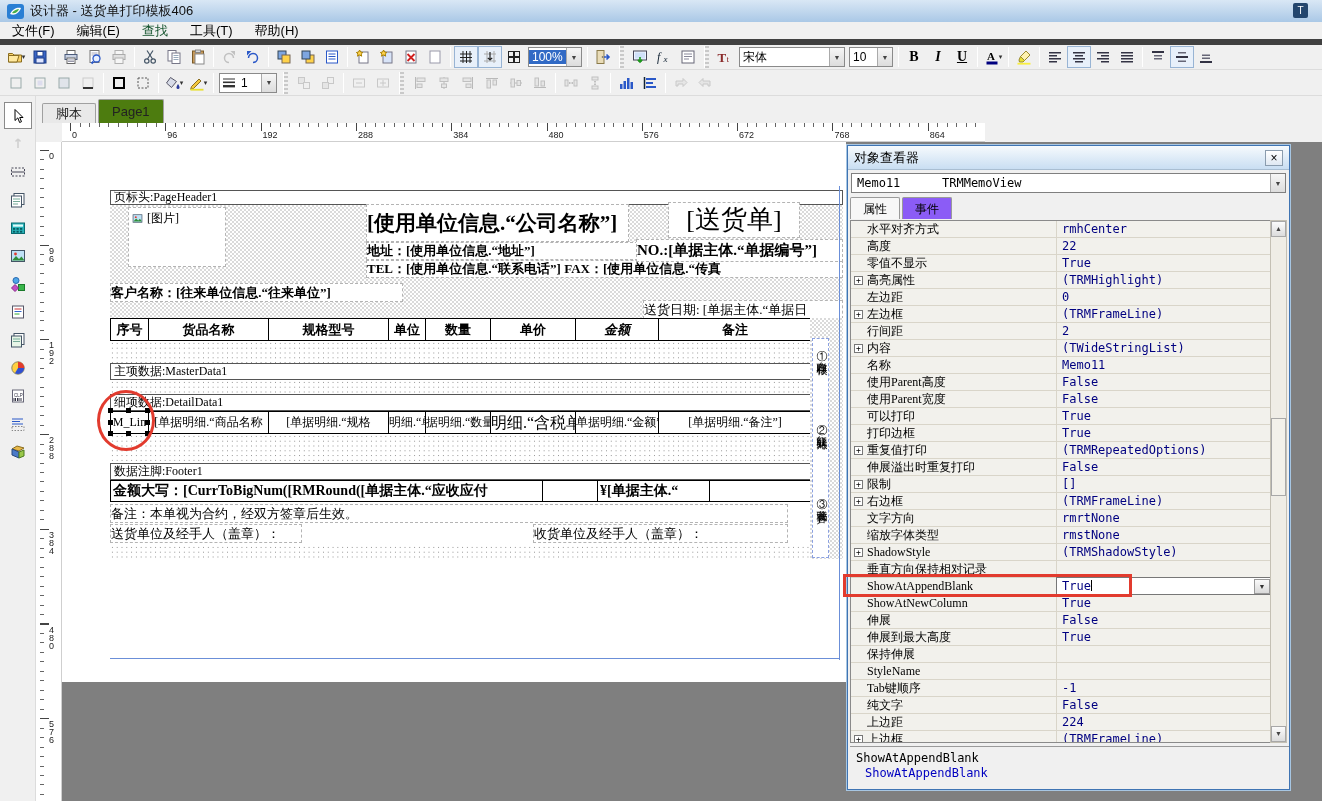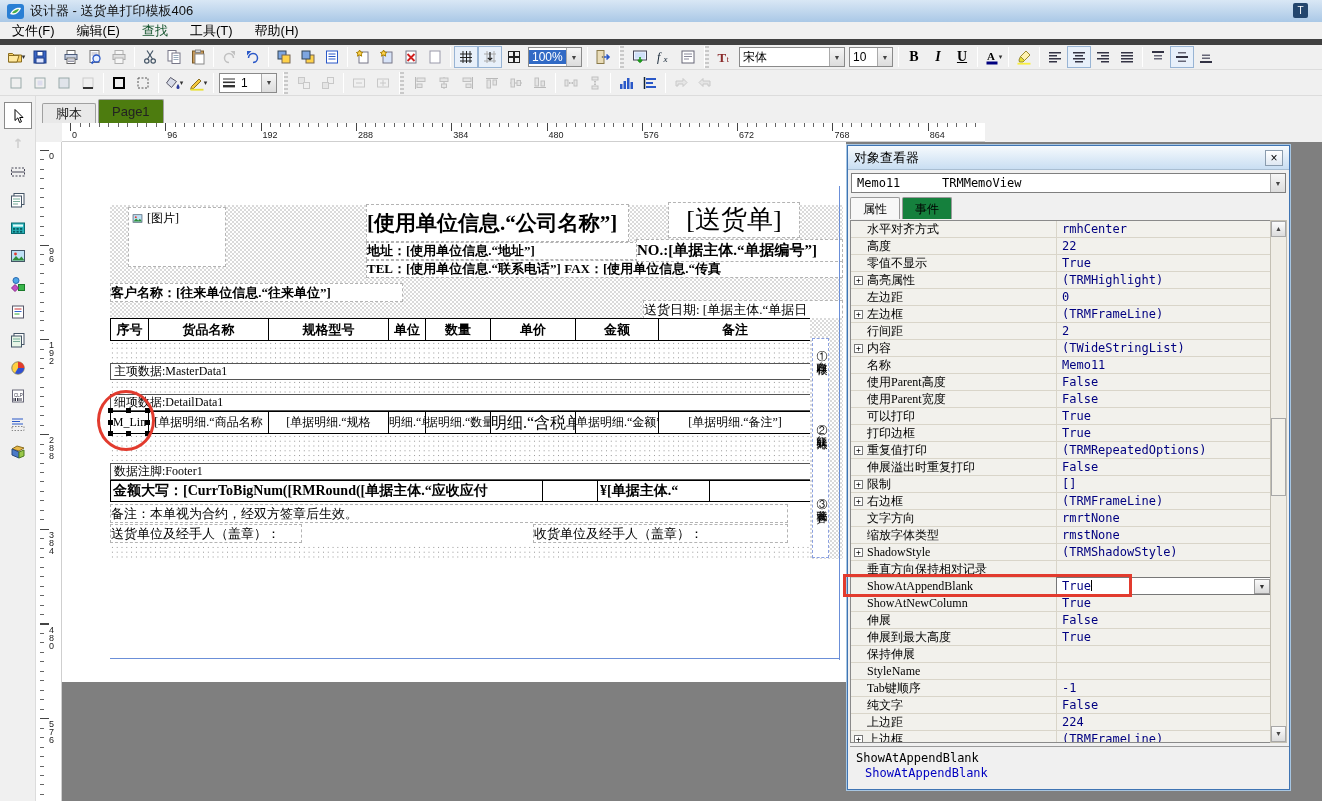--- a/index.html
+++ b/index.html
@@ -105,21 +105,21 @@
   .insp-title{height:24px;background:linear-gradient(#f6fafd,#c9def2);border-bottom:1px solid #a9bed2;
     display:flex;align-items:center;padding:0 6px;font-size:13px}
   .insp-close{margin-left:auto;width:18px;height:16px;border:1px solid #8a9cae;
     background:linear-gradient(#fff,#dfe8f2);display:flex;align-items:center;justify-content:center;
     font-size:12px;line-height:1}
   .insp-combo{position:absolute;left:3px;right:3px;top:27px;height:20px;background:#fff;
     border:1px solid #7f7f7f;display:flex;align-items:center;font-size:12px}
   .objname{padding-left:5px;width:90px;font-family:"DejaVu Sans Mono",monospace}
   .objtype{font-family:"DejaVu Sans Mono",monospace}
   .insp-tabs{position:absolute;top:51px;left:2px;height:22px;display:flex;font-size:12px}
-  .itab{padding:3px 12px 2px;border:1px solid #9a9a9a;border-bottom:none;background:#15803d;
+  .itab{padding:3px 12px 2px;border:1px solid #9a9a9a;border-bottom:none;background:#8b5cf6;
     margin-right:2px;border-radius:2px 2px 0 0}
   .itab.active{background:#f7f7f7}
   .pgrid{position:absolute;left:2px;top:74px;width:422px;height:523px;background:#f2f1ec;
     border:1px solid #8a8a8a;overflow:hidden}
   .prow{display:flex;height:17px;border-bottom:1px solid #d9d5c9;position:relative;background:#f2f1ec}
   .pname{width:206px;padding-left:16px;font-size:12px;line-height:16px;border-right:1px solid #d9d5c9;
     white-space:nowrap;overflow:hidden;font-family:"Liberation Serif","DejaVu Serif",serif}
   .pexp{position:absolute;left:3px;top:4px;width:9px;height:9px;border:1px solid #777;background:#fff;
     font-size:8px;line-height:7px;text-align:center;font-family:"DejaVu Sans Mono",monospace}
   .pval{flex:1;color:#000080;font-family:"DejaVu Sans Mono","Liberation Mono",monospace;font-size:12px;
@@ -792,20 +792,21 @@
 8
 0</div>
     <div class="vr-lbl" style="top: 578.2px;">5
 7
 6</div>
   </div>
 
 <div id="canvas">
  <div id="page">
 
+  <div class="bandrow" style="top:48px;height:15px;line-height:13px">页标头:PageHeader1</div>
 
   <div class="abs hatch" style="left:48px;top:63px;width:733px;height:113px"></div>
 
   <div class="memo m-dash" style="left:66px;top:65px;width:98px;height:60px;font-size:12px;padding:2px">
     <svg width="13" height="11" viewBox="0 0 16 16" style="vertical-align:-2px">
       <rect x="1.5" y="2.5" width="13" height="11" fill="#bfe1f6" stroke="#456"></rect>
       <path d="M2 12.5l4-4.5 3 3 2.5-2.5 3 4z" fill="#2f8f3a"></path>
           <circle cx="5.5" cy="6" r="1.4" fill="#e23b2e"></circle>
     </svg>
     <span>[图片]</span>
@@ -821,21 +822,21 @@
   <div class="memo m-dash" style="left:48px;top:141px;width:293px;height:19px;font-size:13px;font-weight:bold;line-height:17px">客户名称：[往来单位信息.“往来单位”]</div>
   <div class="memo m-dash" style="left:581px;top:158px;width:200px;height:19px;font-size:13px;line-height:17px">送货日期: [单据主体.“单据日</div>
 
   <div id="theadrow" class="trow" style="top:176px;height:23px">
         <div class="tc" style="width: 38px; font-size: 13px; line-height: 21px; font-weight: bold;">序号</div>
         <div class="tc" style="width: 120px; font-size: 13px; line-height: 21px; font-weight: bold;">货品名称</div>
         <div class="tc" style="width: 120px; font-size: 13px; line-height: 21px; font-weight: bold;">规格型号</div>
         <div class="tc" style="width: 37px; font-size: 13px; line-height: 21px; font-weight: bold;">单位</div>
         <div class="tc" style="width: 65px; font-size: 13px; line-height: 21px; font-weight: bold;">数量</div>
         <div class="tc" style="width: 85px; font-size: 13px; line-height: 21px; font-weight: bold;">单价</div>
-        <div class="tc" style="width: 83px; font-size: 13px; line-height: 21px; font-weight: bold;">金额</div>
+        <div class="tc" style="width: 83px; font-size: 13px; line-height: 21px; font-weight: bold; font-style: italic;">金额</div>
         <div class="tc" style="width: 152px; font-size: 13px; line-height: 21px; font-weight: bold;">备注</div>
       </div>
 
   <div class="abs dots" style="left:48px;top:199px;width:733px;height:22px"></div>
 
   <div class="bandrow" style="top:221px;height:17px;line-height:15px"><span>主项数据:MasterData1</span>
     <span class="bandtag">
       <svg width="12" height="12" viewBox="0 0 16 16">
         <rect x="1" y="2" width="13" height="11" fill="#fff" stroke="#2a58c8"></rect>
         <line x1="1" y1="6" x2="14" y2="6" stroke="#2a58c8"></line>

